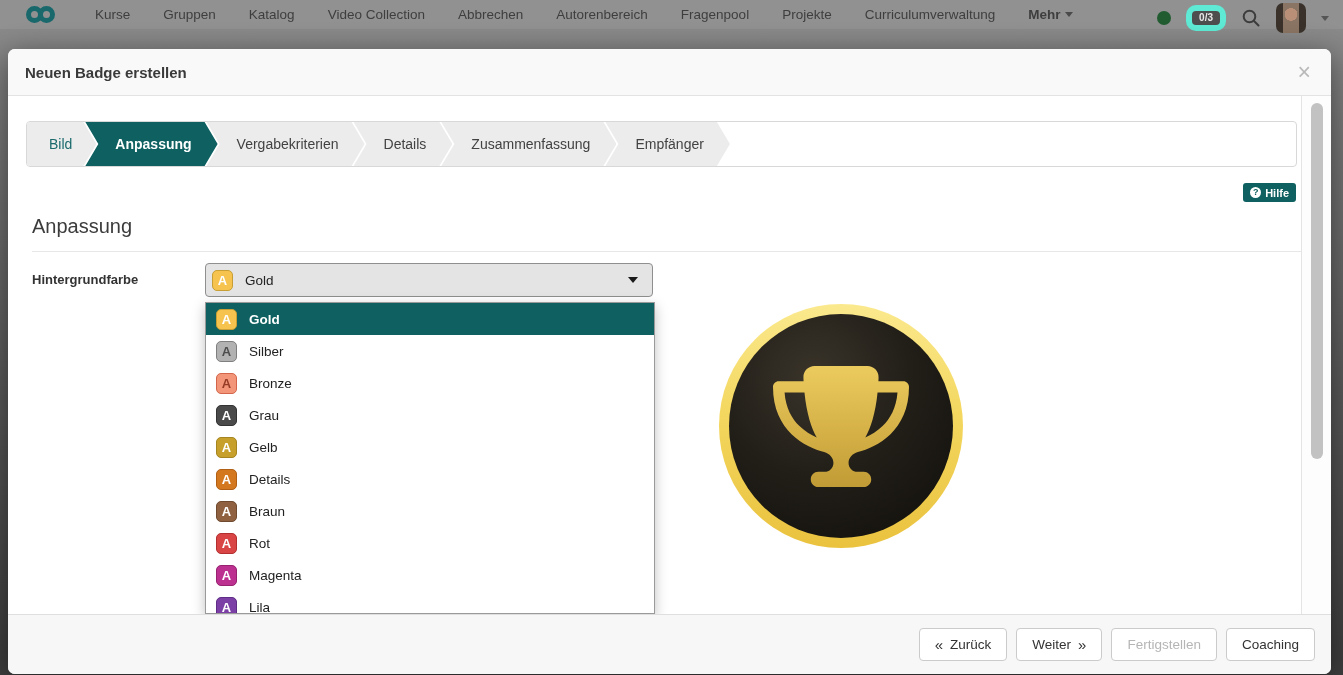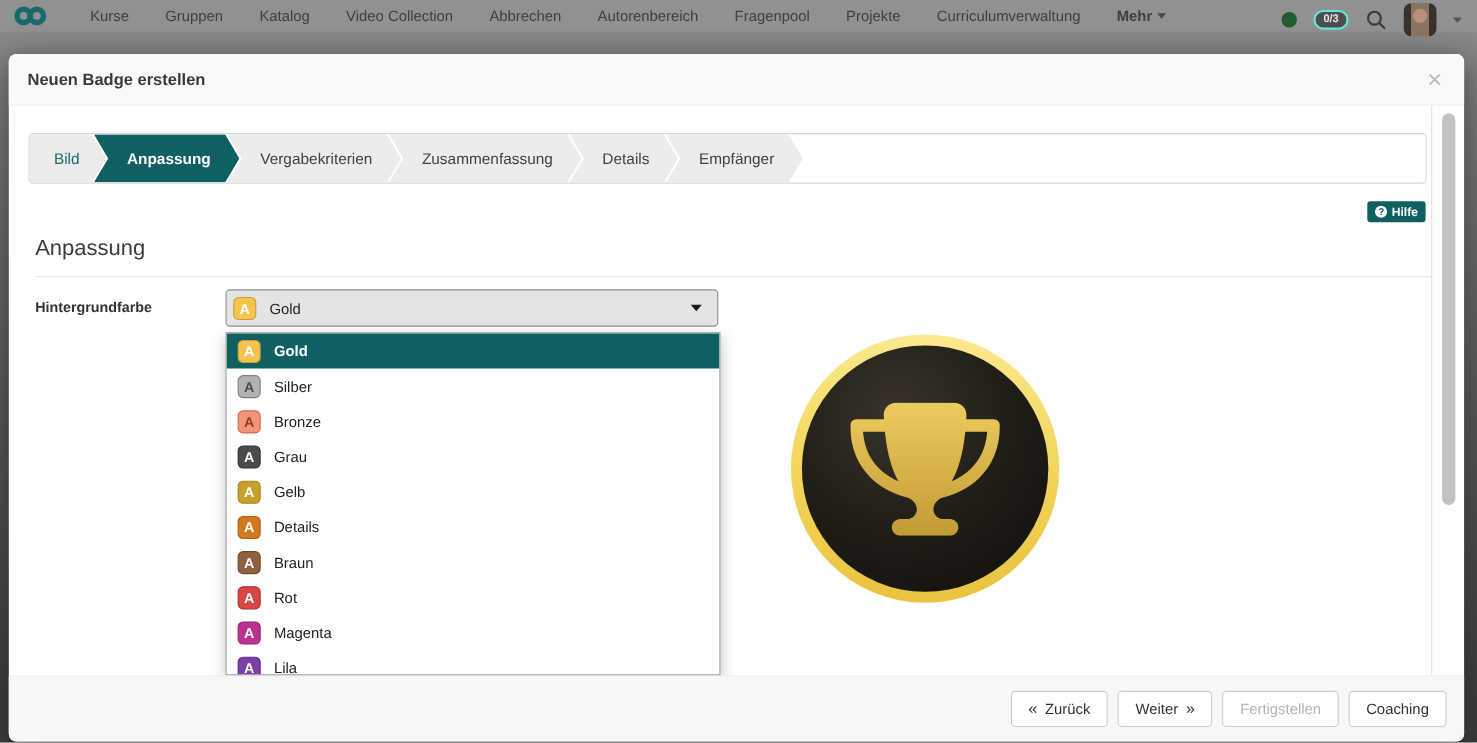--- a/index.html
+++ b/index.html
@@ -6,35 +6,35 @@
   html,body { width:1343px; height:675px; overflow:hidden; }
   body {
     font-family: "Liberation Sans", sans-serif;
     background: linear-gradient(180deg,#8f8f8f 0px,#787878 120px,#5a5a5a 380px,#3e3e3e 660px);
     position: relative;
   }
 
   
   .navbar {
     position:absolute; top:0; left:0; width:100%; height:29px;
-    background:#919191; display:flex; align-items:center; padding-left:13px;
+    background:#919191; display:flex; align-items:center; padding-left:26px;
   }
   .logo { display:flex; align-items:center; margin-right:40px; }
   .logo .ring {
     width:17px; height:17px; border:5px solid #19686c; border-radius:50%; display:inline-block;
   }
   .logo .ring + .ring { margin-left:-5px; }
   .nav-items { display:flex; align-items:center; gap:33px; }
   .nav-item { font-size:13.5px; color:#3e3e3e; cursor:pointer; white-space:nowrap; }
   .nav-more { display:flex; align-items:center; gap:5px; font-size:13.5px; color:#3e3e3e; margin-left:33px; cursor:pointer;font-weight:bold; }
   .caret-down { width:0; height:0; border-left:4px solid transparent; border-right:4px solid transparent; border-top:5px solid #4a4a4a; display:inline-block; }
   .nav-right { position:absolute; right:14px; top:0; height:36px; display:flex; align-items:center; gap:15px; }
   .presence-dot { width:14px; height:14px; border-radius:50%; background:#215c31; }
   .task-pill {
-    background:#4e4e4e; border:2px solid #5eead4; color:#e8e8e8; font-size:10px; font-weight:bold;
+    background:#4e4e4e; border:6px solid #5eead4; color:#e8e8e8; font-size:10px; font-weight:bold;
     border-radius:10px; padding:2px 7px; line-height:1;
   }
   .search-icon svg { display:block; }
   .avatar {
     width:30px; height:30px; border-radius:7px;
     background:
       radial-gradient(circle at 50% 38%, #b98f77 0 26%, rgba(0,0,0,0) 27%),
       linear-gradient(90deg, #3a322a 0 22%, #8a7463 23% 77%, #3a322a 78% 100%),
       #57493c;
   }
@@ -203,24 +203,24 @@
         <div class="step first">
           <span>Bild</span>
         </div>
         <div class="step active">
           <span>Anpassung</span>
         </div>
         <div class="step">
           <span>Vergabekriterien</span>
         </div>
         <div class="step">
+          <span>Details</span>
+        </div>
+        <div class="step">
           <span>Zusammenfassung</span>
-        </div>
-        <div class="step">
-          <span>Details</span>
         </div>
         <div class="step">
           <span>Empfänger</span>
         </div>
       </div>
 
     <div class="help-badge">
       <span class="help-q">?</span>
       <span>Hilfe</span>
     </div>

